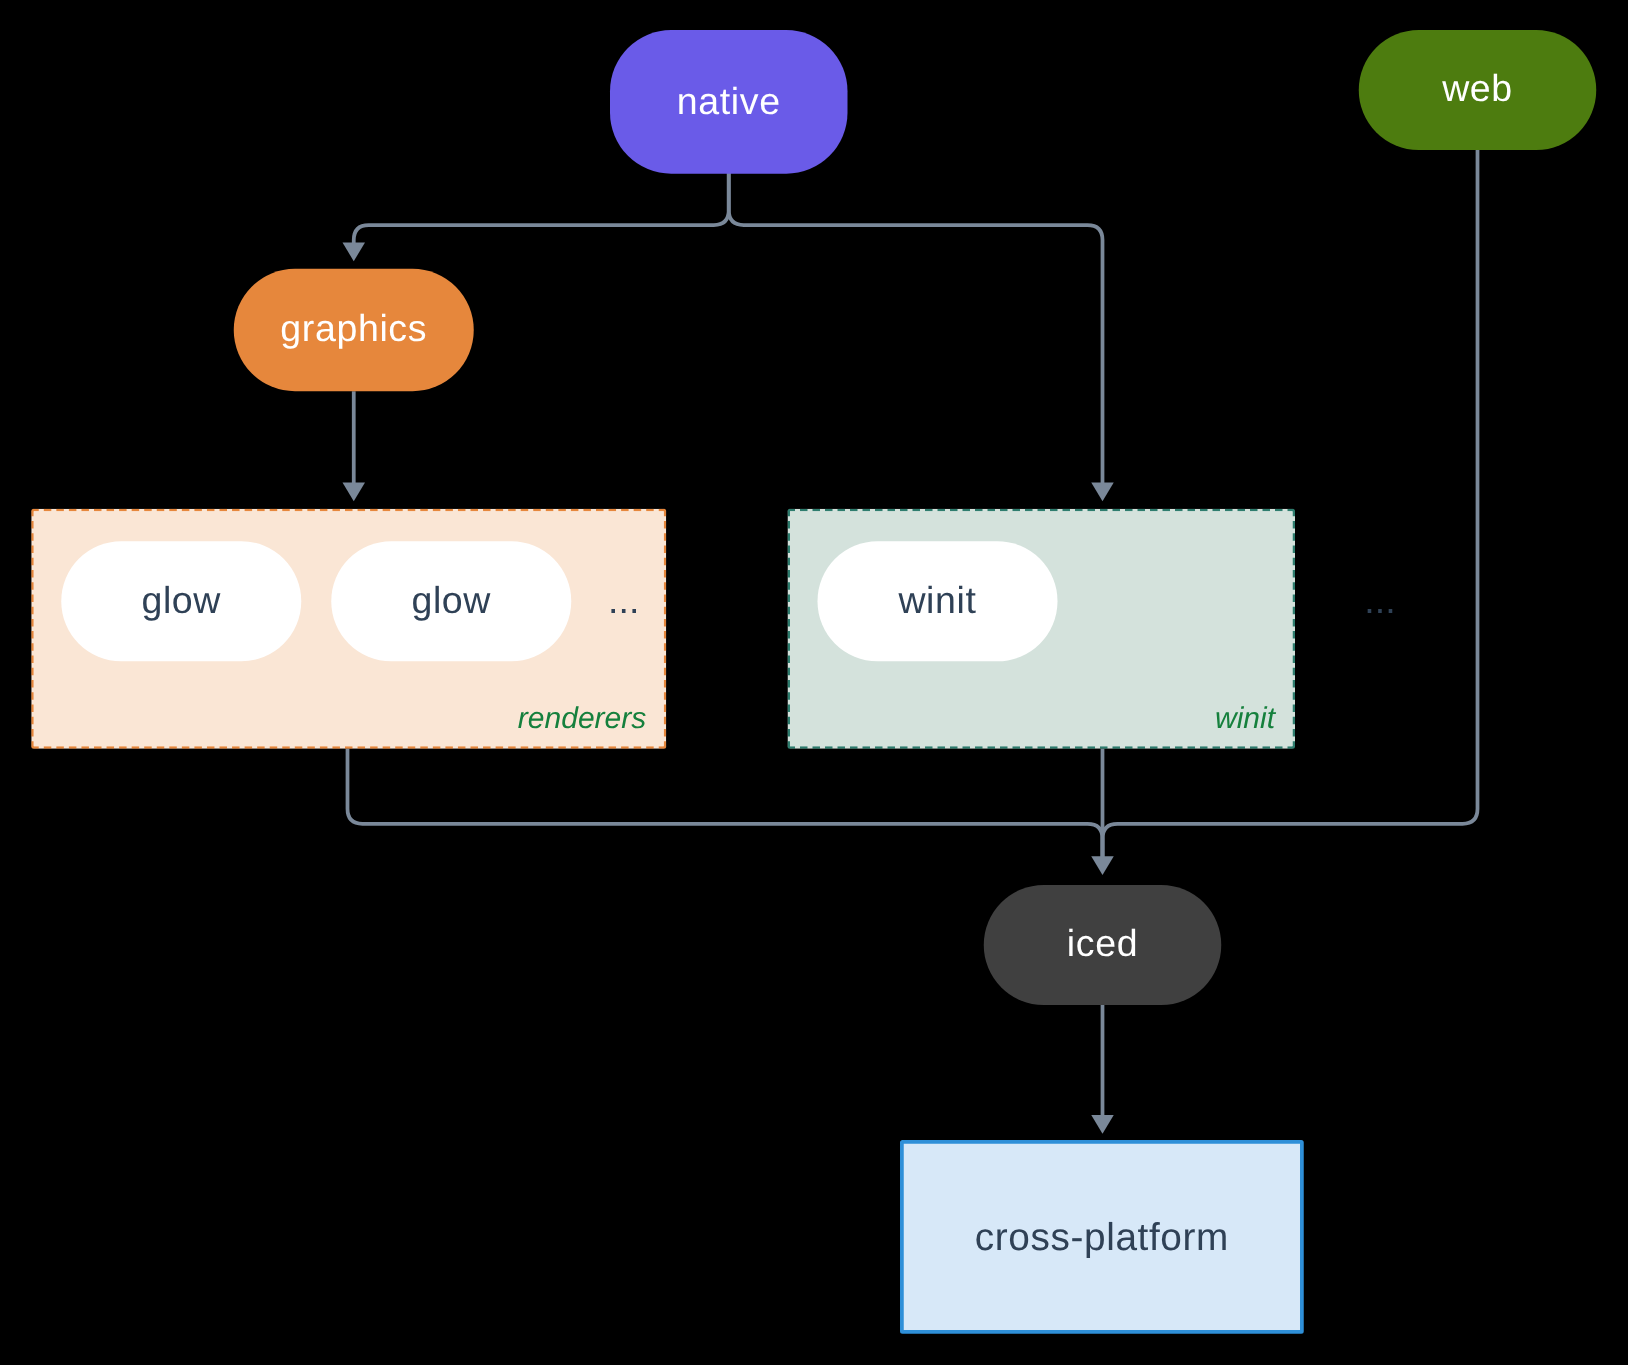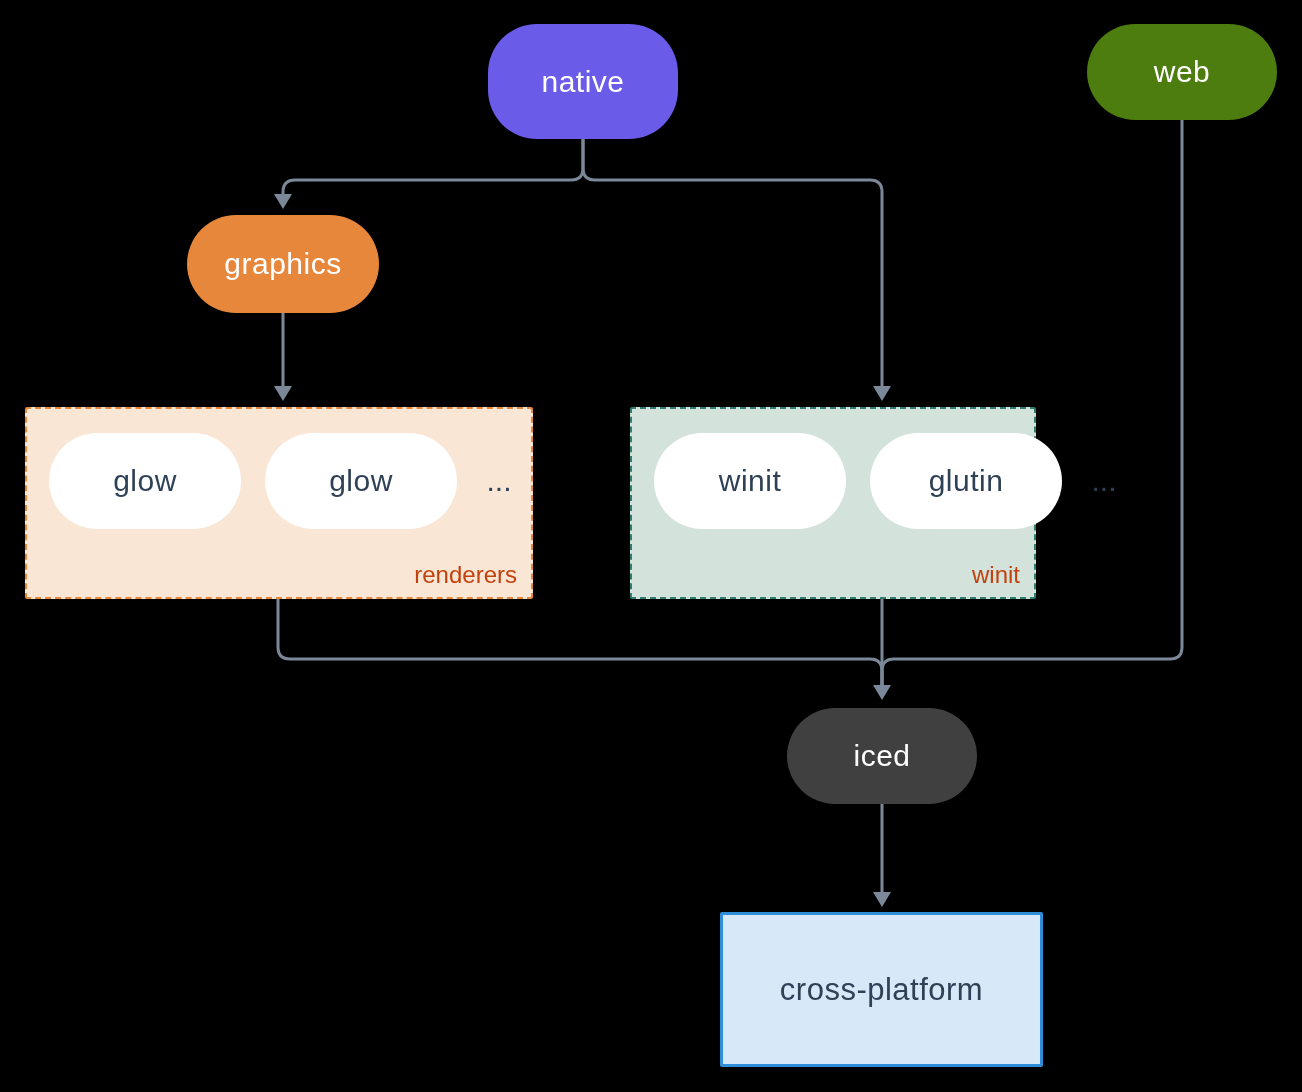--- a/index.html
+++ b/index.html
@@ -89,21 +89,22 @@
     align-items: center;
     justify-content: center;
     font-size: 30px;
     color: #2f4156;
   }
   .group-label {
     position: absolute;
     right: 14px;
     bottom: 8px;
     font-size: 24px;
-    color: #c2410c;
+    color: #15803d;
+    font-style: italic;
   }
   .app-box {
     position: absolute;
     left: 720px;
     top: 912px;
     width: 323px;
     height: 155px;
     box-sizing: border-box;
     background: #d7e8f8;
     border: 3px solid #2e8fd8;
@@ -163,23 +164,20 @@
       <span>glow</span>
     </div>
     <div class="ellipsis">...</div>
     <div class="group-label">renderers</div>
   </div>
 
   <div class="group group-shells">
     <div class="item-pill item-1">
       <span>winit</span>
     </div>
-    <div class="item-pill item-2">
-      <span>glutin</span>
-    </div>
     <div class="ellipsis">...</div>
     <div class="group-label">winit</div>
   </div>
 
   <div class="pill pill-iced">
     <span>iced</span>
   </div>
 
   <div class="app-box">
     <span>cross-platform</span>

